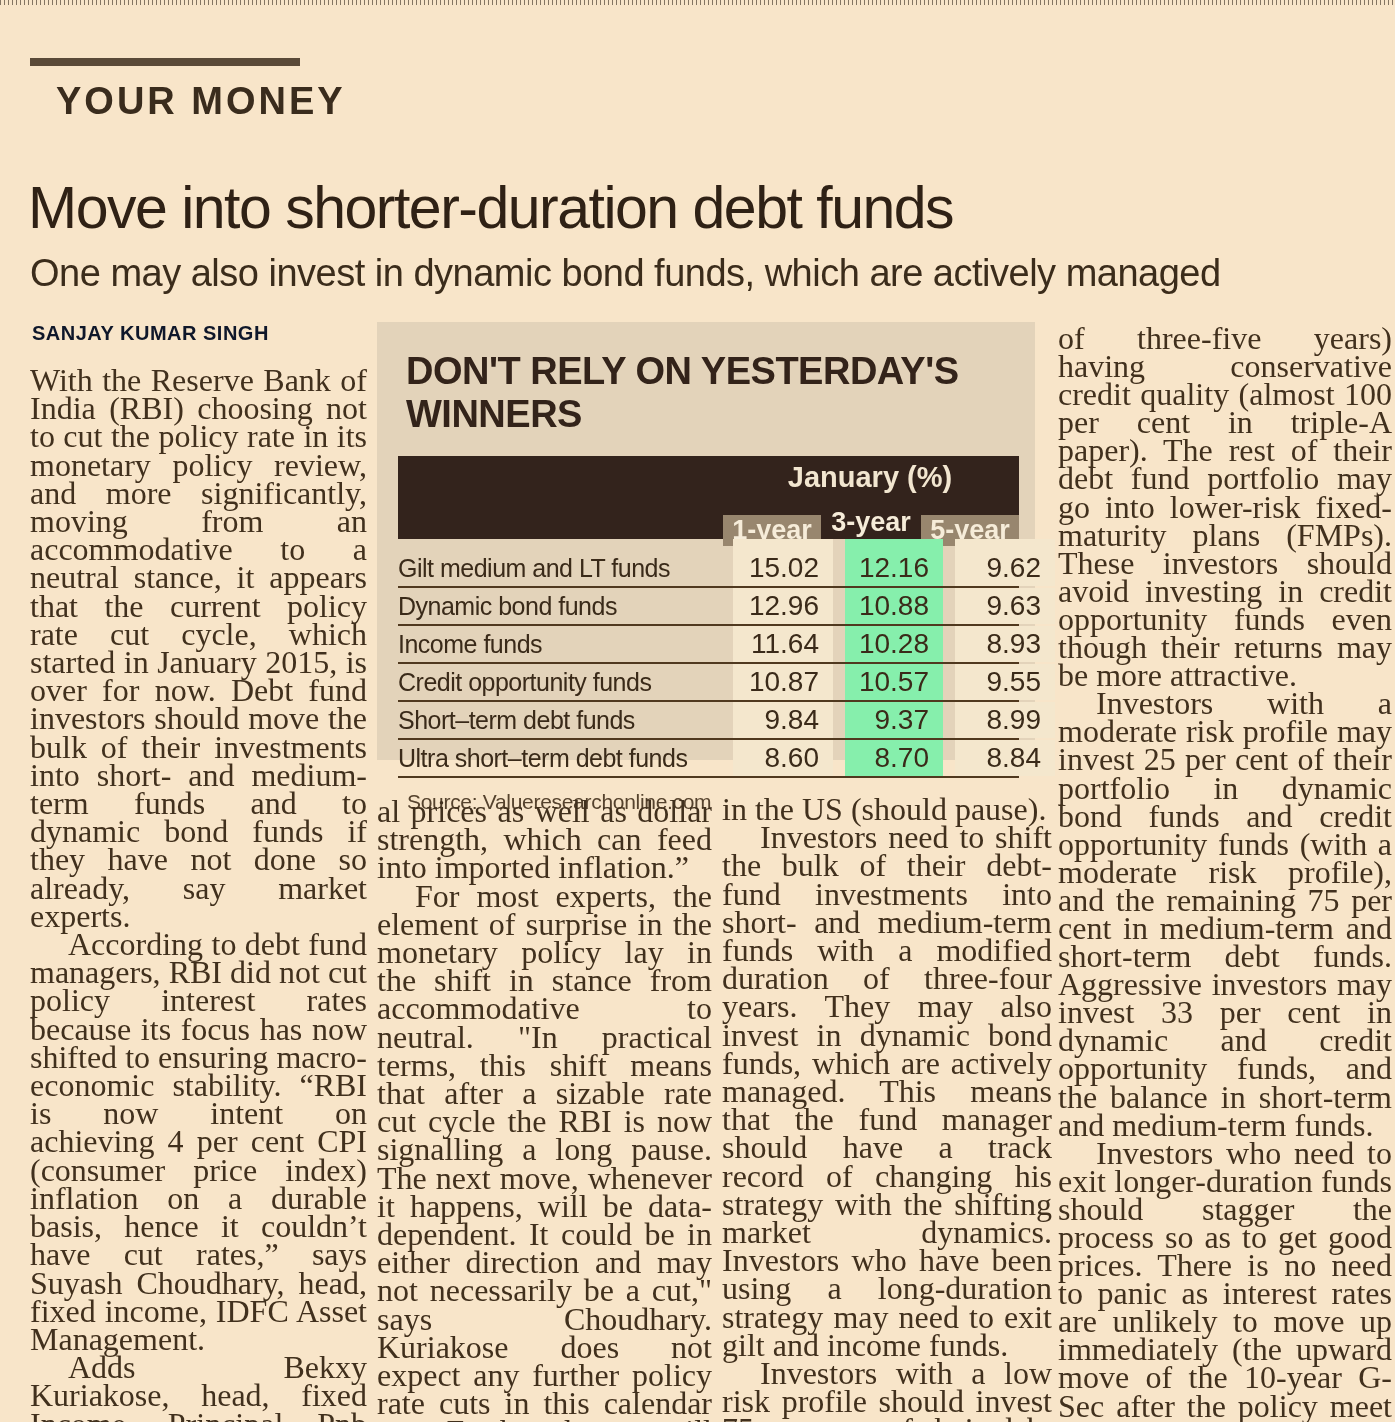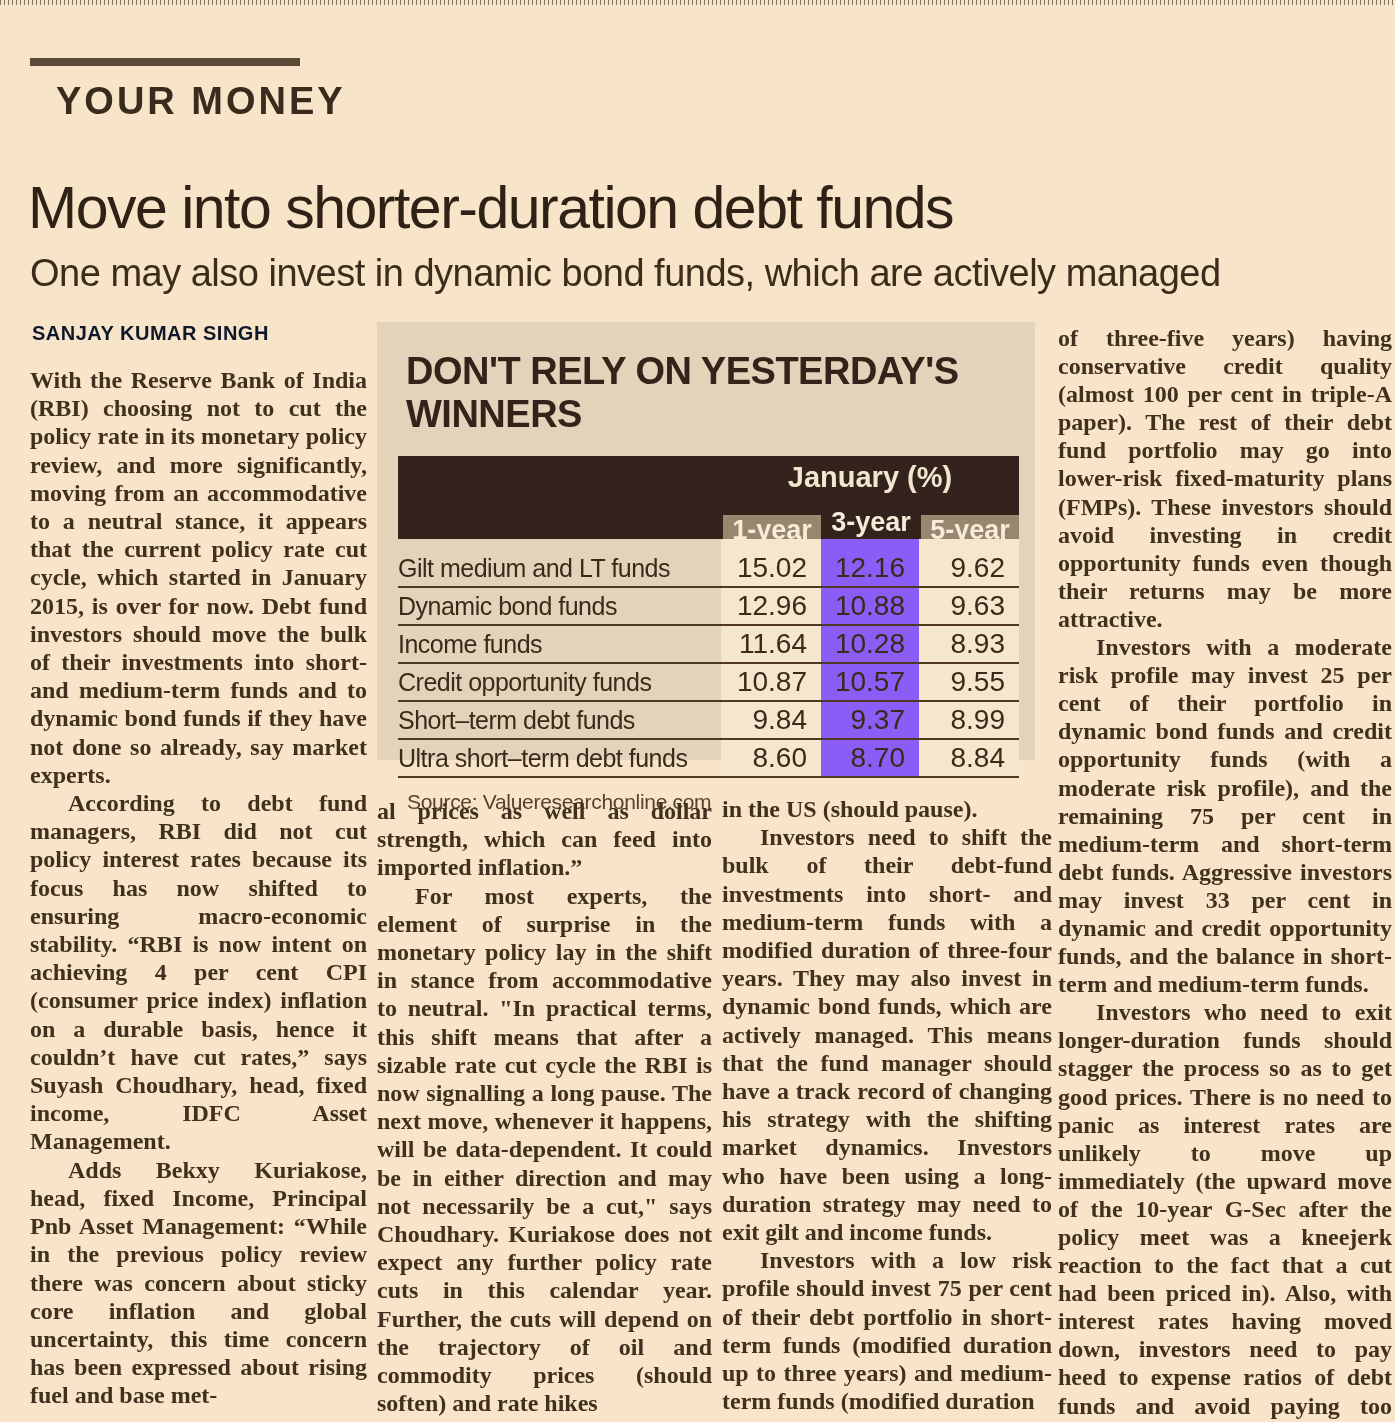--- a/index.html
+++ b/index.html
@@ -36,21 +36,21 @@
     font-size:38px;letter-spacing:-0.5px;color:#3b2c1b;
   }
   .byline{
     position:absolute;left:32px;top:322px;
     font-family:"Liberation Sans", sans-serif;font-weight:700;
     font-size:20px;letter-spacing:0.5px;color:#0f172a;
   }
   
   .col{
     position:absolute;overflow:hidden;
-    font-size:24px;line-height:28.2px;text-align:justify;font-weight:bold;
+    font-size:32px;line-height:28.2px;text-align:justify;
   }
   .col p{margin:0;}
   .col p.indent{text-indent:38px;}
   .col-1{left:30px;top:366px;width:337px;height:1056px;}
   .col-2{left:377px;top:797px;width:335px;height:625px;}
   .col-3{left:722px;top:795px;width:330px;height:627px;}
   .col-4{left:1058px;top:324px;width:334px;height:1098px;line-height:28.1px;}
   
   .panel{
     position:absolute;left:377px;top:322px;width:658px;height:438px;
@@ -73,37 +73,37 @@
     display:grid;grid-template-columns:323px 98px 96px 98px;column-gap:2px;
     height:38px;padding-bottom:3px;
   }
   .thead-years .ycell{
     display:flex;align-items:center;justify-content:center;
     color:#f6ecd9;font-weight:700;font-size:27px;
   }
   .ycell.shaded{background:#98866e;margin-top:17px;}
   .ycell.dark{background:transparent;}
   .trow, .spacer-row{
-    display:grid;grid-template-columns:323px 100px 98px 100px;
+    display:grid;grid-template-columns:323px 100px 98px 100px;gap:12px;
   }
   .spacer-row{height:11px;}
   .trow{
     height:36px;align-items:center;
     border-bottom:2px solid #50391f;
   }
   .trow .name{
     font-size:25px;letter-spacing:-0.5px;color:#3a2a19;
     white-space:nowrap;overflow:hidden;
   }
   .trow .num{
     font-size:28px;color:#3a2a19;text-align:right;padding-right:14px;
     align-self:stretch;display:flex;align-items:center;justify-content:flex-end;
   }
   .bg-light{background:#f4e7cd;}
-  .bg-mid{background:#8b5cf6;}
+  .bg-mid{background:#86efac;}
   .source{
     margin:12px 0 0 9px;font-size:21px;color:#55422d;letter-spacing:-0.3px;
   }
 </style>
 </head>
 <body>
 
 <div class="page">
 
   <div class="top-rule"></div>

